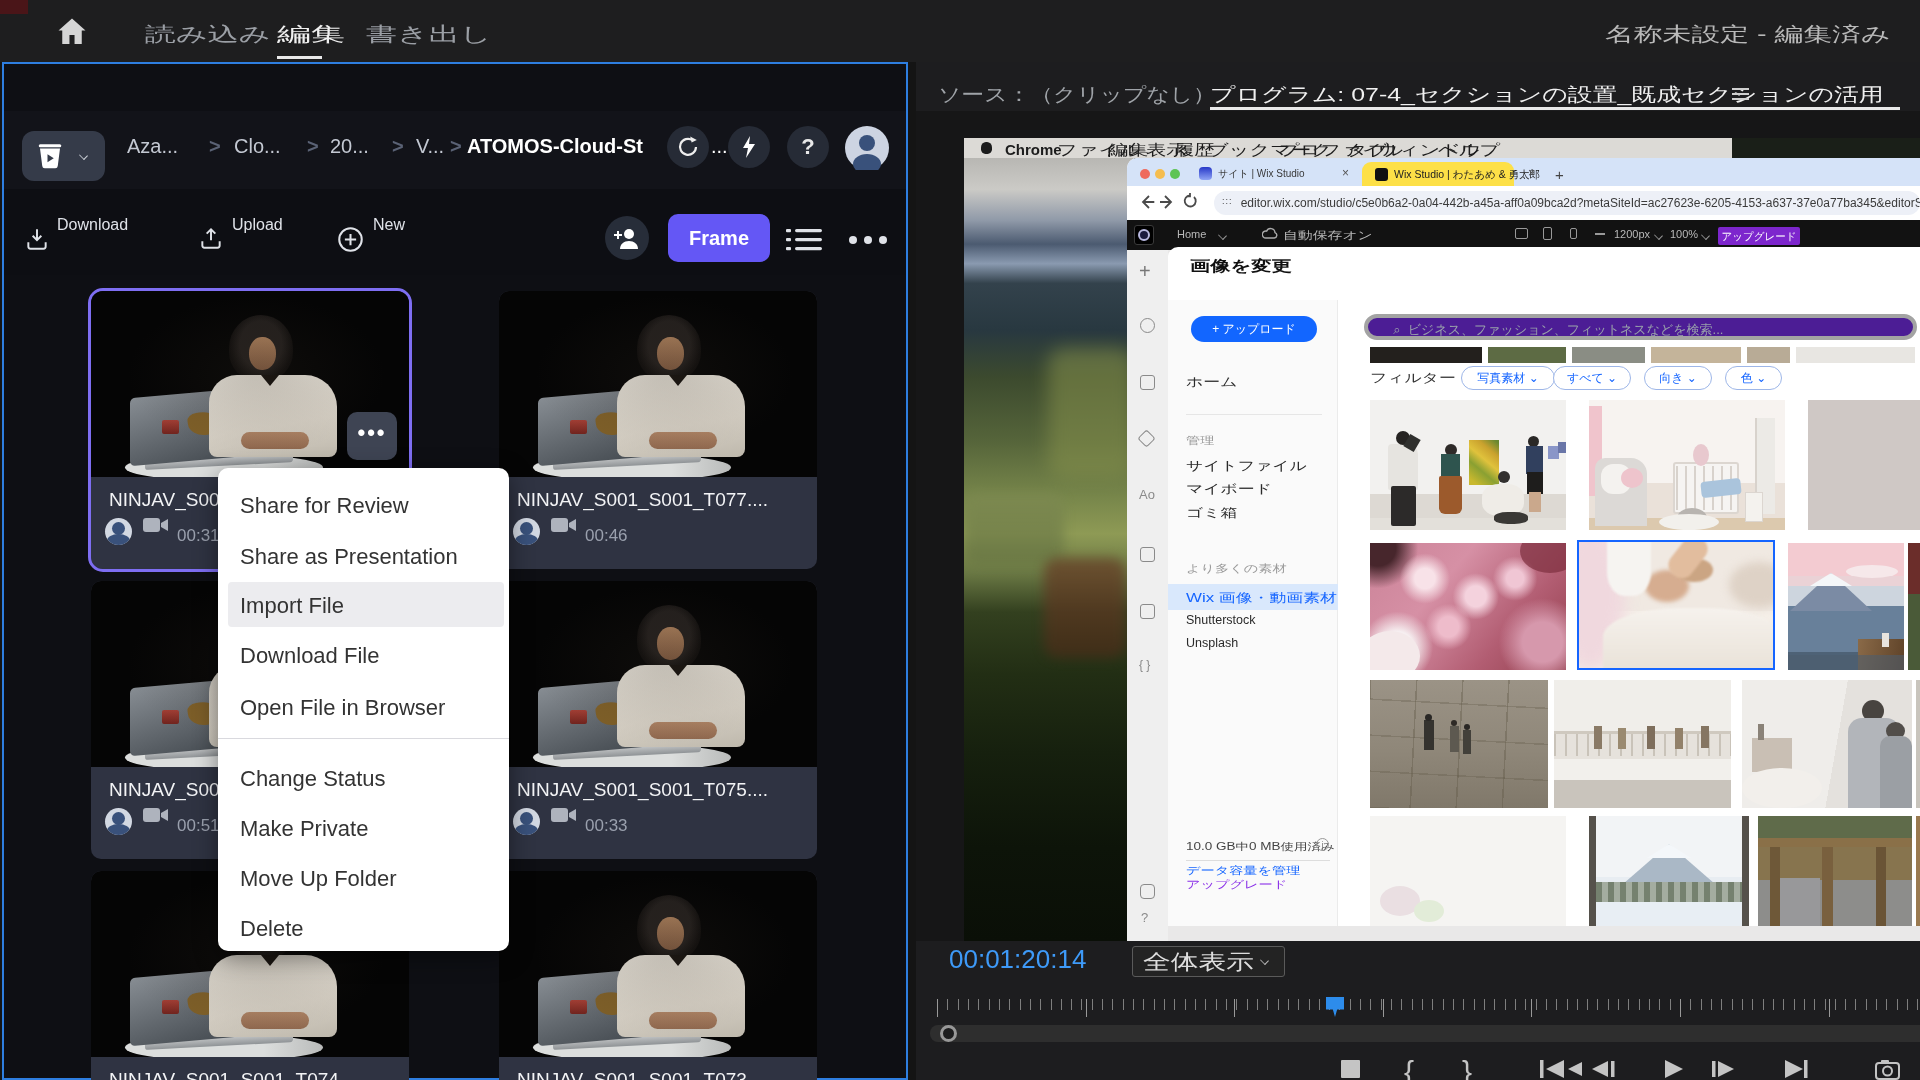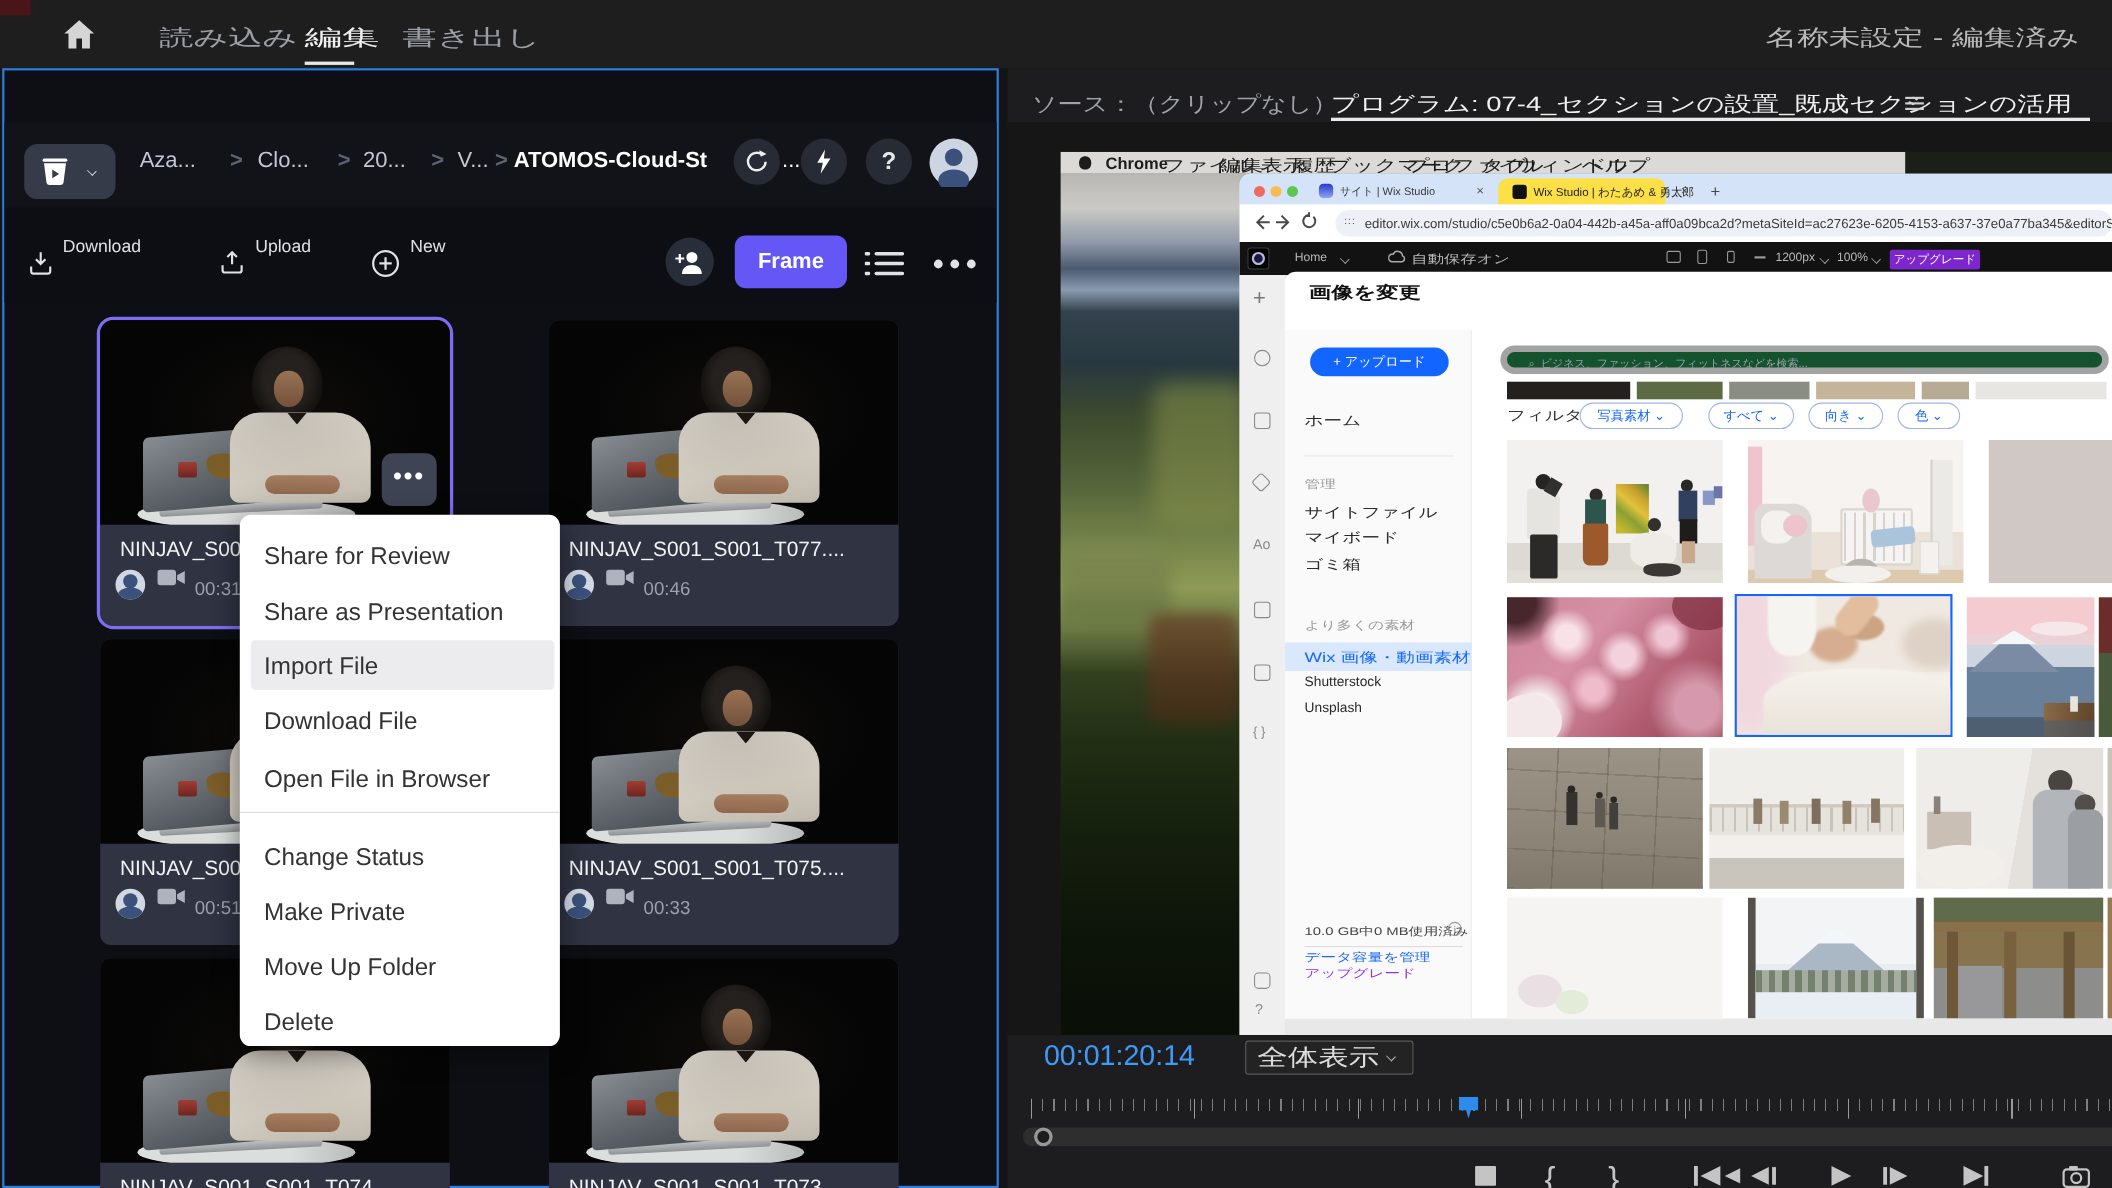--- a/index.html
+++ b/index.html
@@ -74,21 +74,21 @@
 #wixbar{left:0;top:62px;width:793px;height:30px;background:#121212;color:#b9b9b9;font-size:11px}
 #upgbtn{left:591px;top:7px;width:82px;height:18px;background:#7d26cd;border-radius:2px;color:#fff;font-size:10.5px;text-align:center;line-height:18px}
 #edbody{left:0;top:92px;width:793px;height:691px;background:#e9e8e8}
 #lrail{left:0;top:0;width:41px;height:691px;background:#efefef;color:#666}
 #wpanel{left:41px;top:-3px;width:752px;height:679px;background:#fff;border-radius:10px 0 0 0;overflow:hidden}
 #sidebar{left:0;top:53px;width:170px;height:626px;background:#fafafa;border-right:1px solid #ebebeb}
 .sbitem{font-size:12.5px;color:#2a2a2a}
 .sbhead{font-size:10.5px;color:#999}
 #upbtn{left:23px;top:16px;width:126px;height:26px;background:#1266ff;border-radius:14px;color:#fff;font-size:12px;text-align:center;line-height:26px}
 #sbhl{left:0;top:284px;width:170px;height:26px;background:#d9e8fc}
-#srch{left:196px;top:67px;width:553px;height:26px;border:6px solid #a3a3a3;border-radius:13px;background:#14532d;color:#99a1ab;font-size:10px;line-height:24px}
+#srch{left:196px;top:67px;width:553px;height:26px;border:4px solid #a3a3a3;border-radius:13px;background:#4c1d95;color:#99a1ab;font-size:13px;line-height:24px}
 .pill{top:119px;height:24px;border:1.5px solid #9db6e8;border-radius:13px;color:#1565ff;font-size:12px;text-align:center;line-height:22px;background:#fff}
 .ph{overflow:hidden}
 #p-gallery{background:linear-gradient(#f2f1ef 0 72%,#ddd9d3 72% 100%)}
 #p-nursery{background:linear-gradient(#f7f3f0 0 64%,#eae1d9 64% 100%)}
 #p-beige{background:#cfc8c5}
 #p-cherry{background:
  radial-gradient(circle at 28% 28%,#f8e2e8 0 6%,rgba(248,226,232,0) 15%),
  radial-gradient(circle at 54% 42%,#f4d2dd 0 8%,rgba(244,210,221,0) 18%),
  radial-gradient(circle at 74% 28%,#f0c6d4 0 5%,rgba(240,198,212,0) 13%),
  radial-gradient(circle at 40% 66%,#eebccb 0 7%,rgba(238,188,203,0) 16%),
@@ -469,21 +469,21 @@
               <div class="abs j7" style="left:18px;top:578px;font-size:10.5px;color:#8a30e8">アップグレード</div>
             </div>
             <div class="abs" id="srch">&nbsp;&nbsp;&nbsp;&nbsp;&nbsp;&nbsp;&nbsp;⌕&nbsp;&nbsp;ビジネス、ファッション、フィットネスなどを検索...</div>
             <div class="abs" style="left:202px;top:100px;width:112px;height:16px;background:#23201d"></div>
             <div class="abs" style="left:320px;top:100px;width:78px;height:16px;background:#5d6b44"></div>
             <div class="abs" style="left:404px;top:100px;width:73px;height:16px;background:#8a8d84"></div>
             <div class="abs" style="left:483px;top:100px;width:90px;height:16px;background:#c4b49a"></div>
             <div class="abs" style="left:579px;top:100px;width:43px;height:16px;background:#b8ab96"></div>
             <div class="abs" style="left:628px;top:100px;width:119px;height:16px;background:#e8e6e2"></div>
             <div class="abs j7" style="left:202px;top:123px;font-size:12.5px;color:#333">フィルター：</div>
-            <div class="abs pill" style="left:268px;width:94px">写真素材 ⌄</div>
+            <div class="abs pill" style="left:293px;width:94px">写真素材 ⌄</div>
             <div class="abs pill" style="left:385px;width:78px">すべて ⌄</div>
             <div class="abs pill" style="left:476px;width:68px">向き ⌄</div>
             <div class="abs pill" style="left:557px;width:57px">色 ⌄</div>
 
             <div class="abs ph" id="p-gallery" style="left:202px;top:153px;width:196px;height:130px">
               <div class="abs" style="left:0;top:118px;width:196px;height:12px;background:#e3e0da"></div>
               <div class="abs" style="left:18px;top:44px;width:30px;height:46px;background:#e6e4e0;border-radius:4px 10px 2px 2px"></div>
               <div class="abs" style="left:21px;top:86px;width:25px;height:40px;background:#2c2a29;border-radius:2px"></div>
               <div class="soft" style="left:26px;top:31px;width:14px;height:14px;background:#262422"></div>
               <div class="abs" style="left:36px;top:36px;width:12px;height:14px;background:#30302e;transform:rotate(30deg)"></div>

